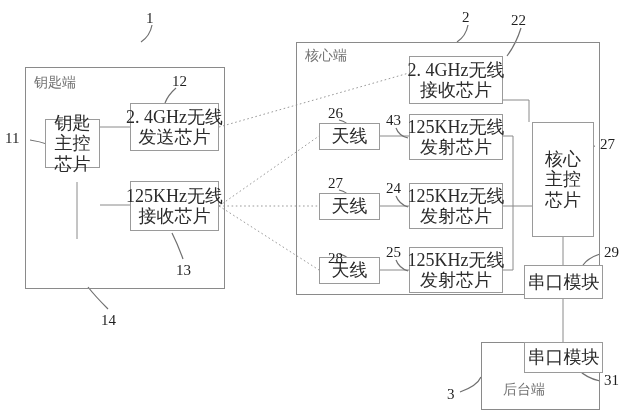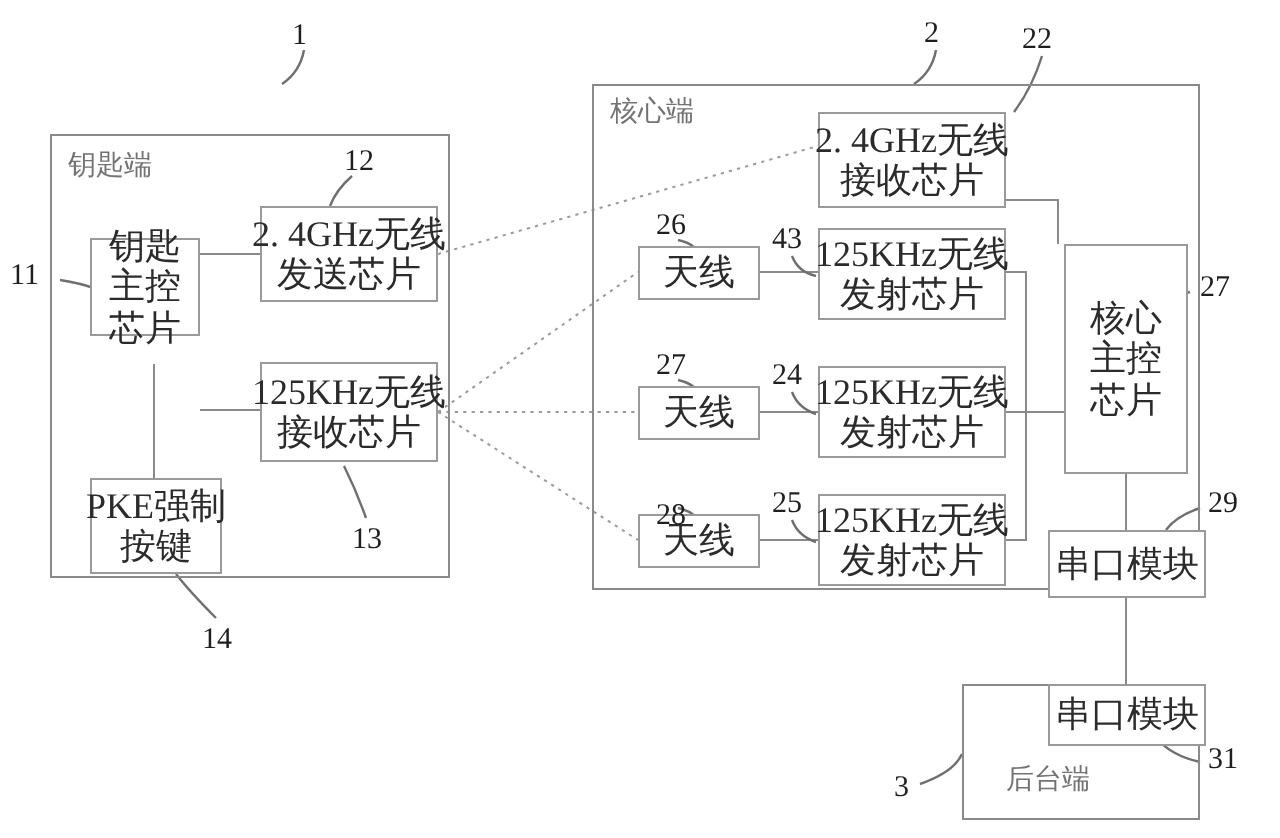--- a/index.html
+++ b/index.html
@@ -128,24 +128,20 @@
   <div class="box chip f13" style="left:130px; top:103px; width:89px; height:48px;">
     <span>2. 4GHz无线</span>
     <span>发送芯片</span>
   </div>
 
   <div class="box chip f13" style="left:130px; top:181px; width:89px; height:50px;">
     <span>125KHz无线</span>
     <span>接收芯片</span>
   </div>
 
-  <div class="box chip f13" style="left:45px; top:239px; width:66px; height:48px;">
-    <span>PKE强制</span>
-    <span>按键</span>
-  </div>
 
   <div class="box outer" style="left:296px; top:42px; width:304px; height:253px;"></div>
   <div class="grouplabel f14" style="left:305px; top:47px;">核心端</div>
 
   <div class="box chip f13" style="left:409px; top:56px; width:94px; height:48px;">
     <span>2. 4GHz无线</span>
     <span>接收芯片</span>
   </div>
 
   <div class="box chip f13" style="left:409px; top:114px; width:94px; height:46px;">

